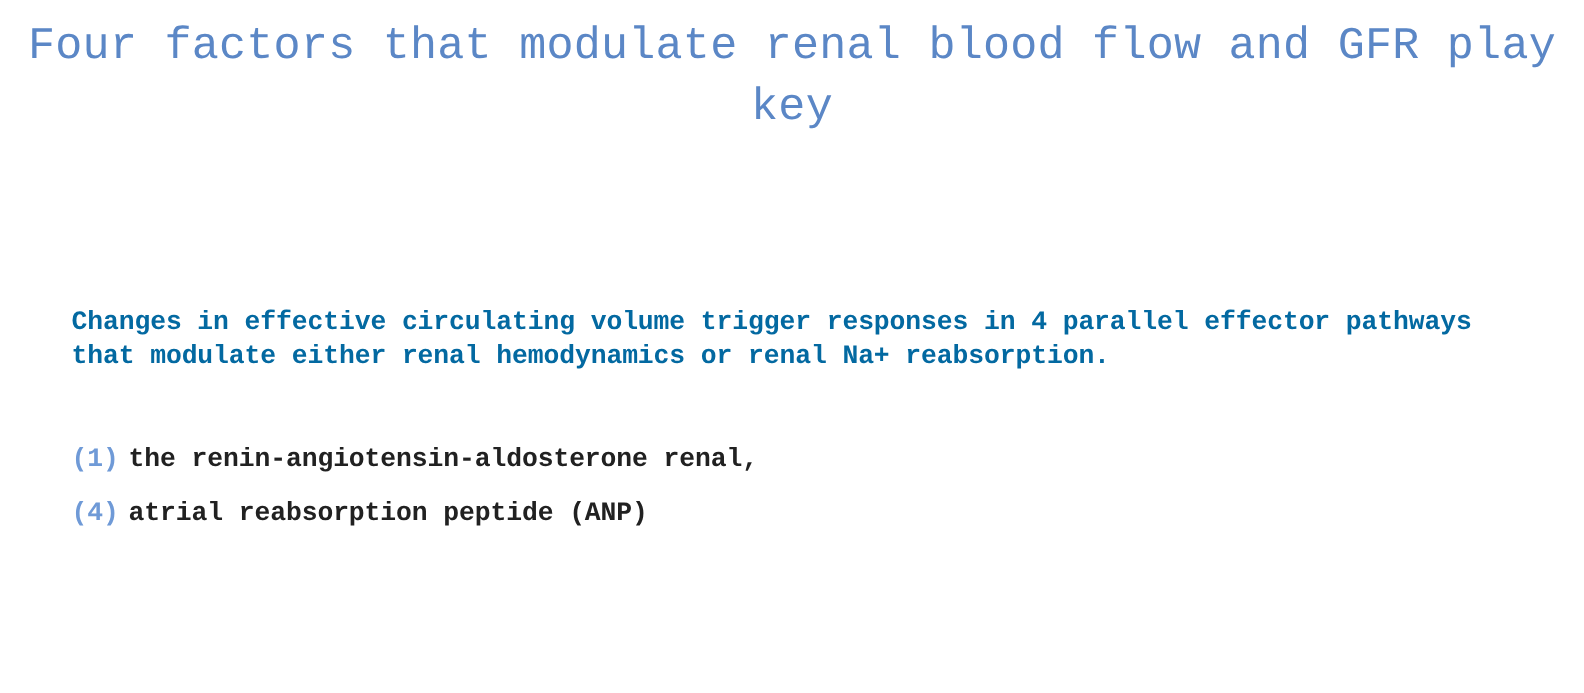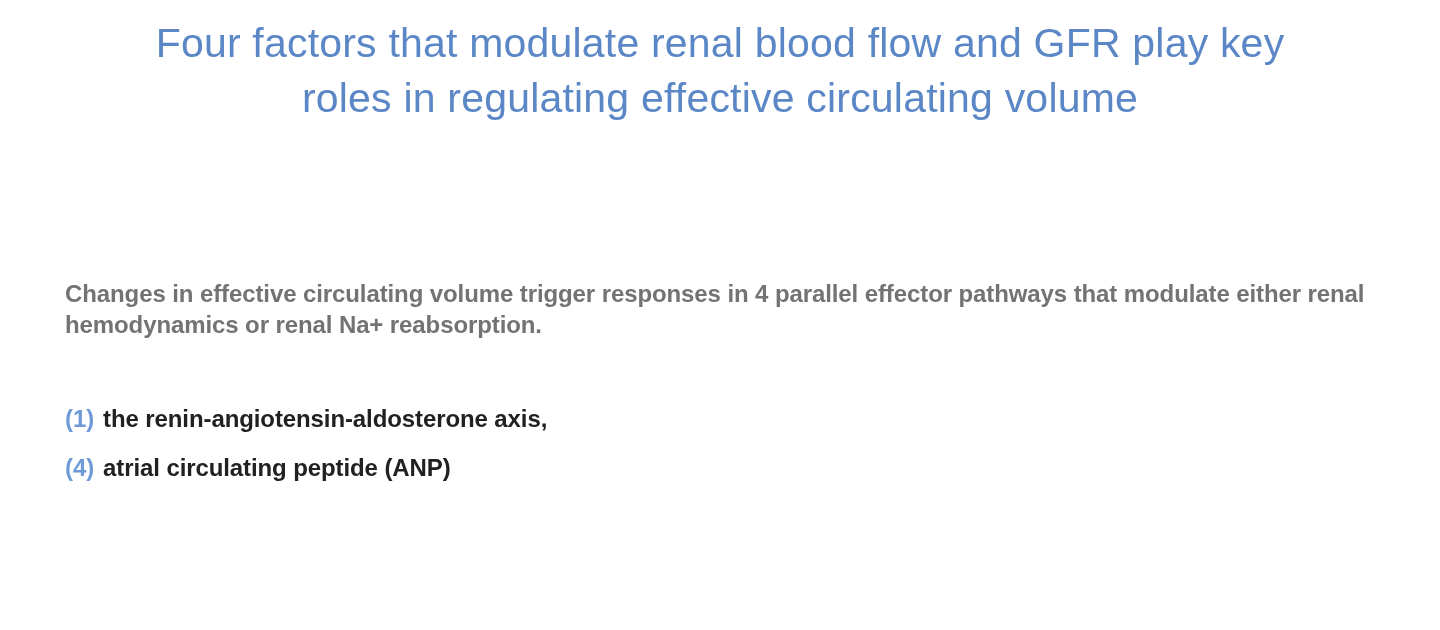--- a/index.html
+++ b/index.html
@@ -6,40 +6,40 @@
     margin: 0;
     padding: 0;
     background: #ffffff;
   }
   .slide {
     position: relative;
     width: 1440px;
     height: 630px;
     background: #ffffff;
     overflow: hidden;
-    font-family: Liberation Sans, sans-serif;
+    font-family: Liberation Mono, monospace;
   }
   .slide-title {
     position: absolute;
     top: 16px;
     left: 0;
     width: 100%;
     text-align: center;
     color: #5b87c6;
     font-size: 41px;
     font-weight: 400;
     line-height: 1.33;
     letter-spacing: 0.2px;
   }
   .body-paragraph {
     position: absolute;
     top: 278px;
     left: 65px;
     width: 1315px;
-    color: #737373;
+    color: #0369a1;
     font-size: 24px;
     font-weight: 600;
     line-height: 1.3;
     letter-spacing: -0.1px;
   }
   .pathway-list {
     position: absolute;
     top: 403px;
     left: 65px;
     width: 1315px;
@@ -61,27 +61,26 @@
     margin-right: 9px;
   }
 </style>
 </head>
 <body>
 
 <div class="slide">
 
   <div class="slide-title">
     <div>Four factors that modulate renal blood flow and GFR play key</div>
-    <div>roles in regulating effective circulating volume</div>
   </div>
 
   <div class="body-paragraph">Changes in effective circulating volume trigger responses in 4 parallel effector pathways that modulate either renal hemodynamics or renal Na+ reabsorption.</div>
 
   <ul class="pathway-list">
     <li class="pathway-item">
-      <span class="pathway-num">(1)</span><span>the renin-angiotensin-aldosterone axis,</span>
+      <span class="pathway-num">(1)</span><span>the renin-angiotensin-aldosterone renal,</span>
     </li>
     <li class="pathway-item">
-      <span class="pathway-num">(4)</span><span>atrial circulating peptide (ANP)</span>
+      <span class="pathway-num">(4)</span><span>atrial reabsorption peptide (ANP)</span>
     </li>
   </ul>
 
 </div>
 
 </body></html>

